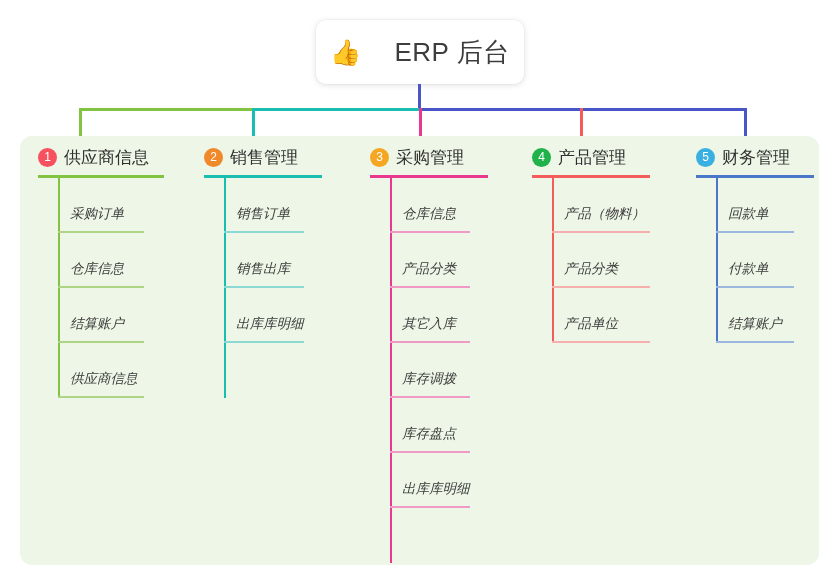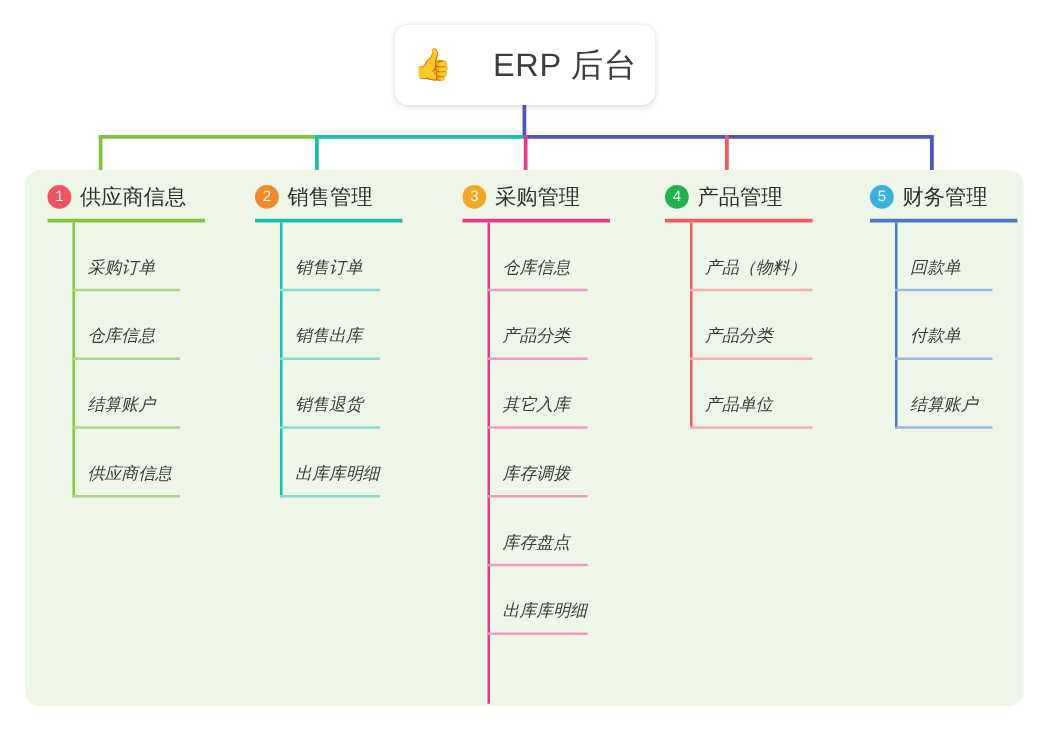--- a/index.html
+++ b/index.html
@@ -219,24 +219,20 @@
       <div class="spine" style="background: rgb(24, 191, 176); height: 220px;"></div>
       <div class="leaf">
         <span class="leaf-label">销售订单</span>
         <div class="leaf-rule" style="background: rgb(138, 217, 210); width: 80px;"></div>
       </div>
       <div class="leaf">
         <span class="leaf-label">销售出库</span>
         <div class="leaf-rule" style="background: rgb(138, 217, 210); width: 80px;"></div>
       </div>
       <div class="leaf">
-        <span class="leaf-label">销售退货</span>
-        <div class="leaf-rule" style="background: rgb(138, 217, 210); width: 80px;"></div>
-      </div>
-      <div class="leaf">
         <span class="leaf-label">出库库明细</span>
         <div class="leaf-rule" style="background: rgb(138, 217, 210); width: 80px;"></div>
       </div>
     </div>
   </div>
 <div class="column" id="col-3" style="--c: #e8398f;">
     <div class="col-header">
       <span class="badge" style="background: rgb(245, 166, 35);">3</span>
       <span class="col-title">采购管理</span>
     </div>

